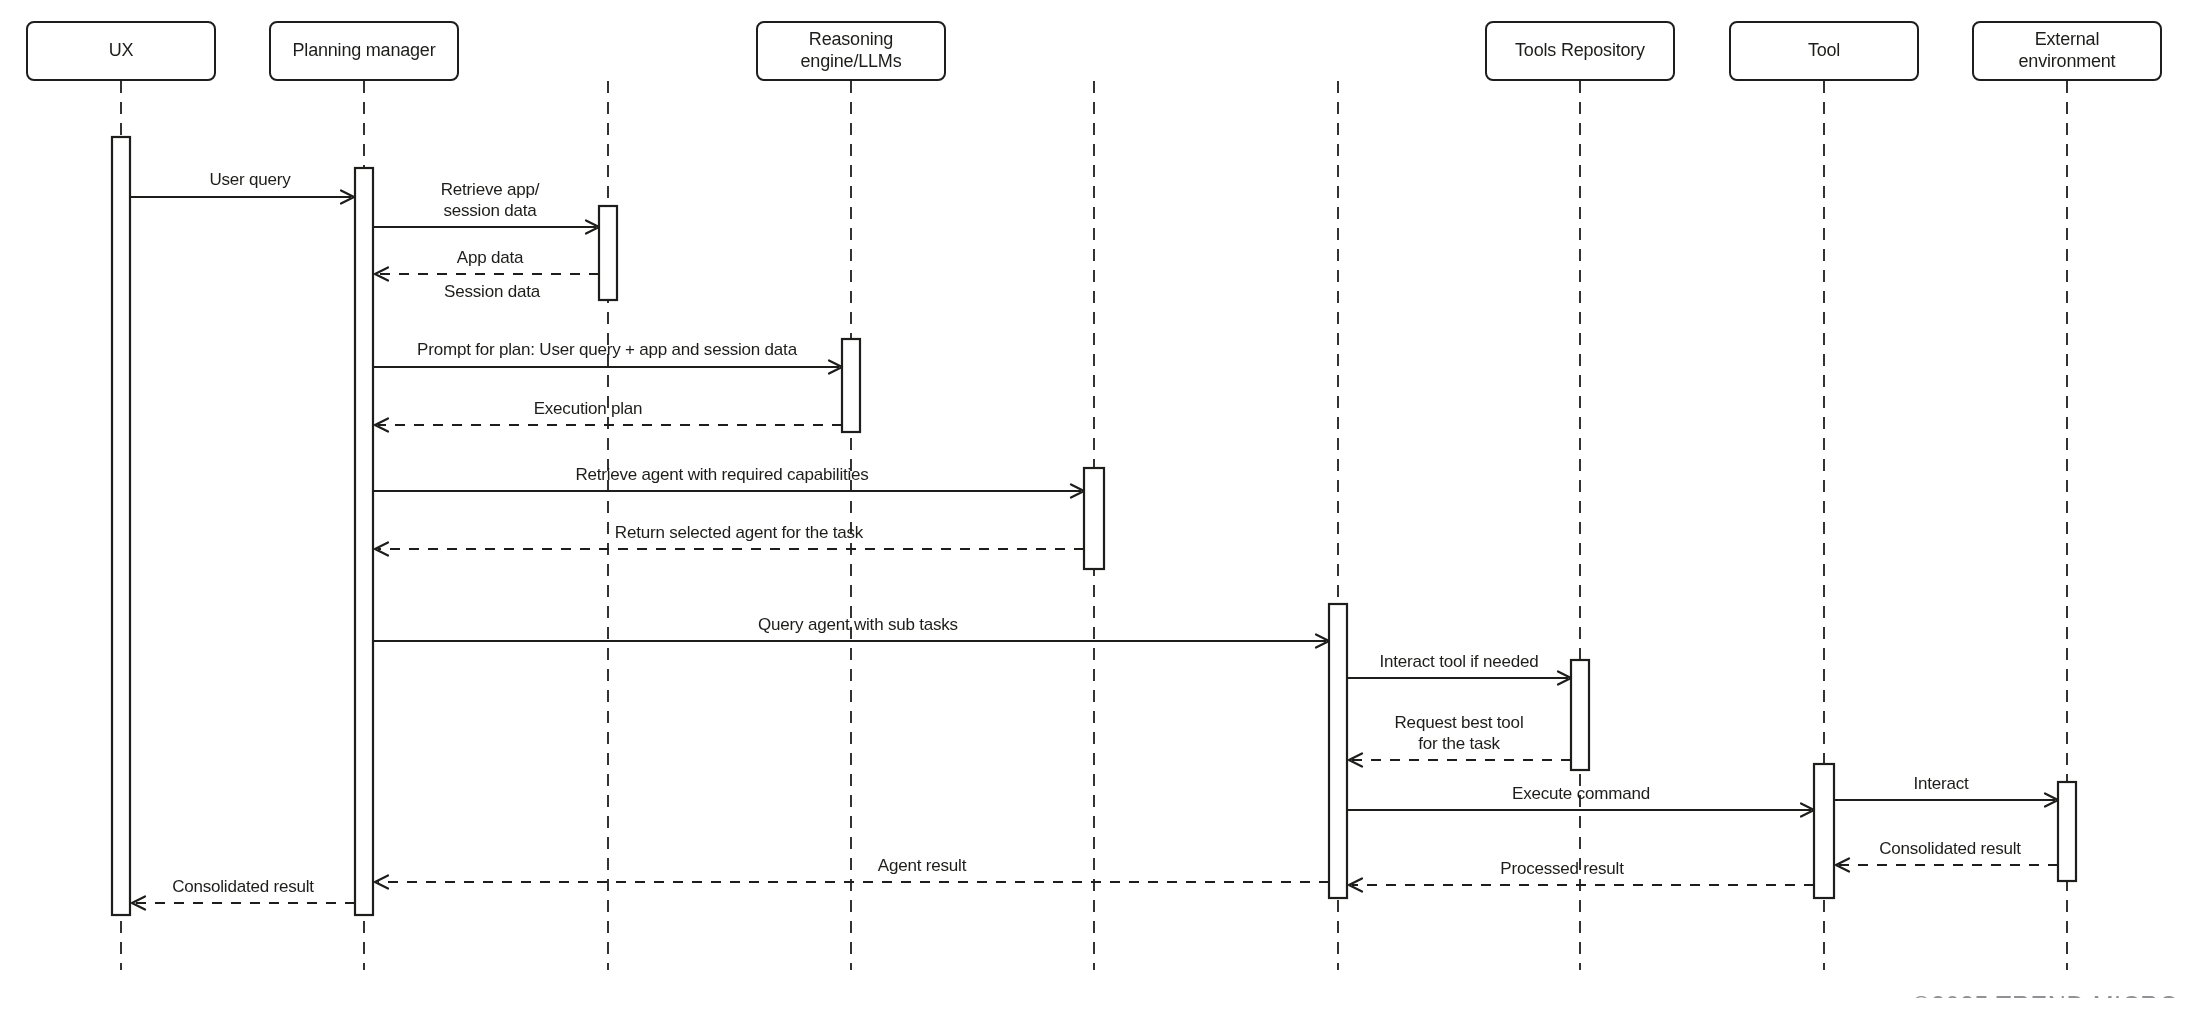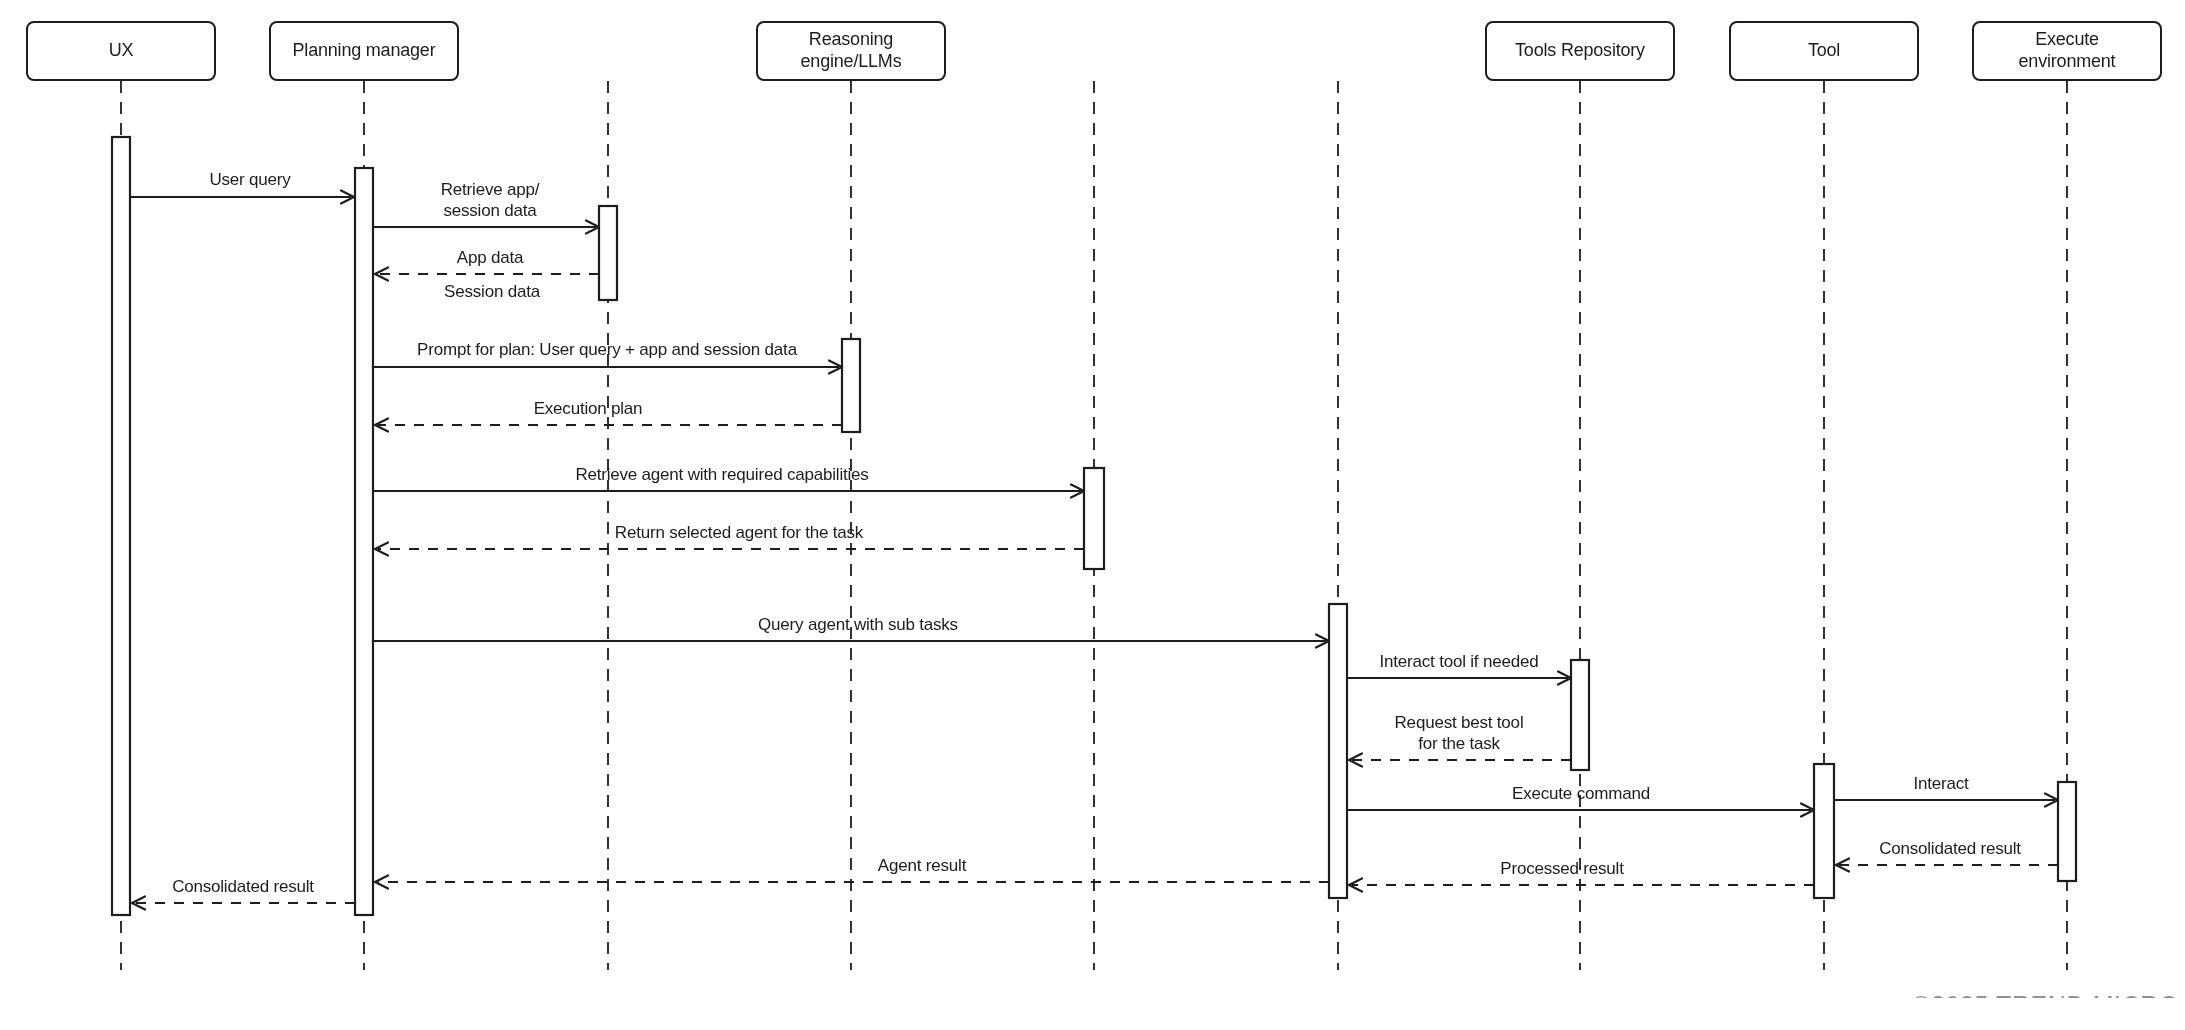--- a/index.html
+++ b/index.html
@@ -136,21 +136,21 @@
       <polyline class="head" points="145,896.5 132,903 145,909.5"></polyline>
     </g>
   </svg>
 
   <div class="participant" style="left:26px">UX</div>
   <div class="participant" style="left:269px">Planning manager</div>
   <div class="participant" style="left:756px">Reasoning
 engine/LLMs</div>
   <div class="participant" style="left:1485px">Tools Repository</div>
   <div class="participant" style="left:1729px">Tool</div>
-  <div class="participant" style="left:1972px">Execute
+  <div class="participant" style="left:1972px">External
 environment</div>
 
   <div class="msg-label" style="left:250px;top:190px">User query</div>
   <div class="msg-label" style="left:490px;top:221px">Retrieve app/
 session data</div>
   <div class="msg-label" style="left:490px;top:268px">App data</div>
   <div class="msg-label below" style="left:492px;top:281px">Session data</div>
   <div class="msg-label" style="left:607px;top:360px">Prompt for plan: User query + app and session data</div>
   <div class="msg-label" style="left:588px;top:419px">Execution plan</div>
   <div class="msg-label" style="left:722px;top:485px">Retrieve agent with required capabilities</div>

